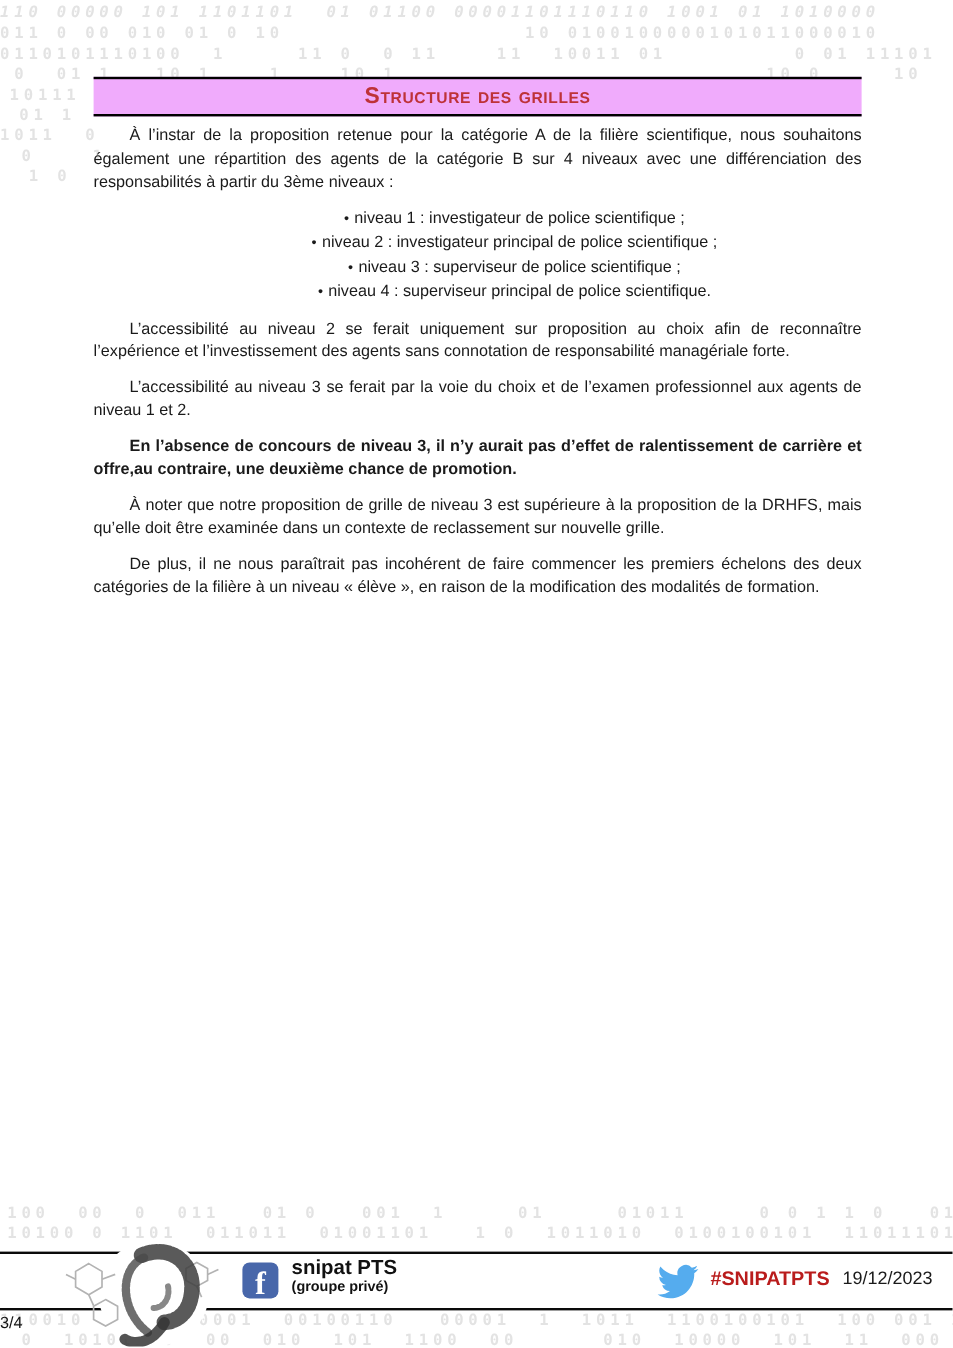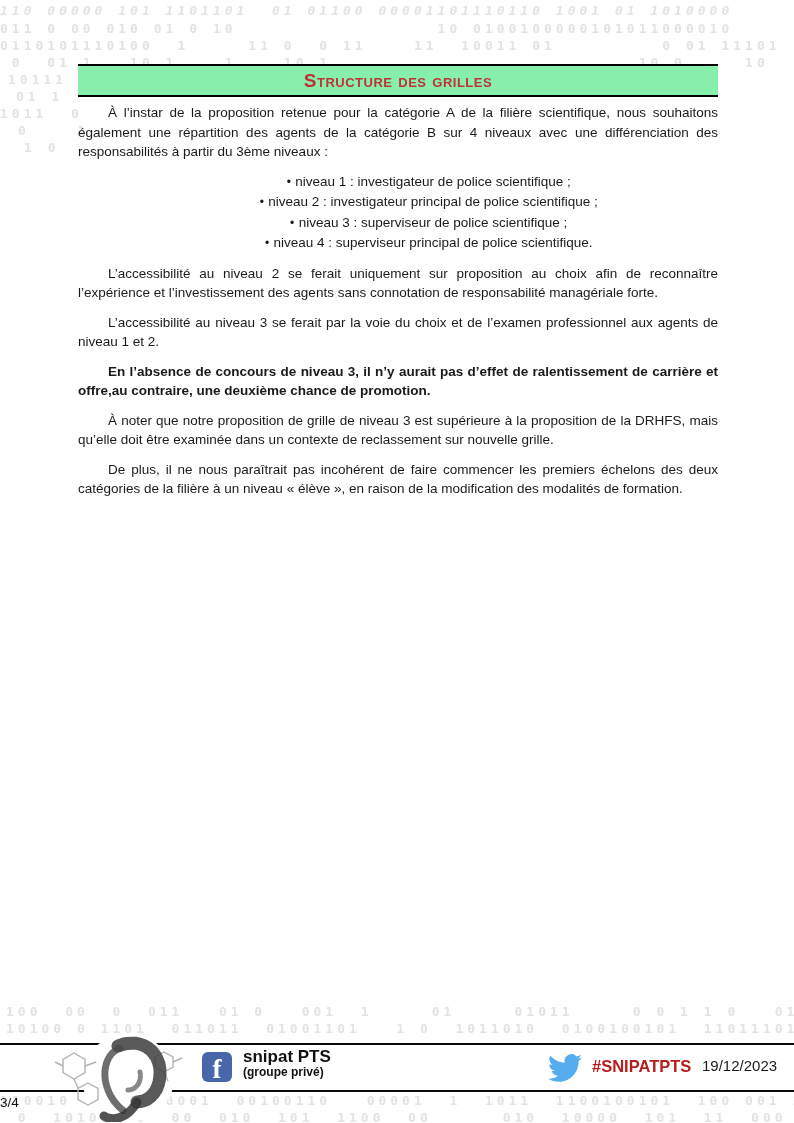--- a/index.html
+++ b/index.html
@@ -25,21 +25,21 @@
   .b7  { top:123px;  left:18px; }
   .b8  { top:140px;  left:24px; }
   .b9  { top:1004px; left:6px; }
   .b10 { top:1021px; left:6px; }
   .b11 { top:1093px; left:0; }
   .b12 { top:1110px; left:6px; }
 
   
   .header-bar {
     position:absolute; left:78px; top:64px; width:640px; height:29px;
-    background:#86efac; border-top:2px solid #000; border-bottom:2px solid #000;
+    background:#f0abfc; border-top:2px solid #000; border-bottom:2px solid #000;
     display:flex; align-items:center; justify-content:center; z-index:2;
   }
   .header-title {
     font-variant:small-caps; font-weight:bold; font-size:19px;
     color:#be3238; letter-spacing:0.5px;
   }
 
   
   .doc-body {
     position:absolute; left:78px; top:103px; width:640px; z-index:2;

